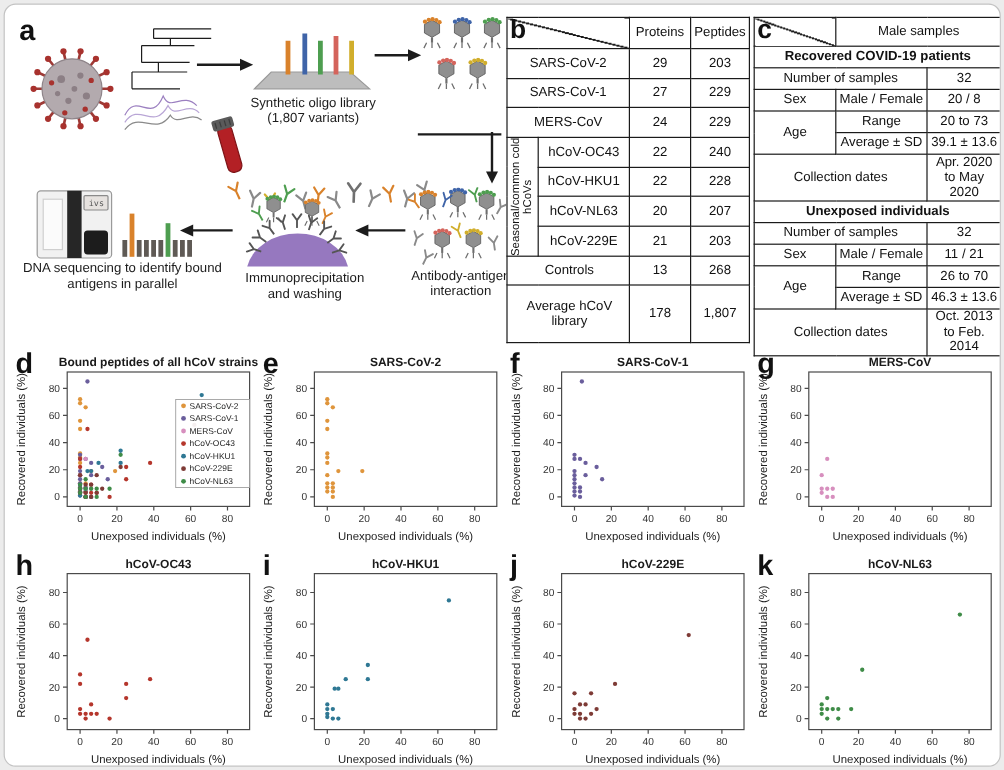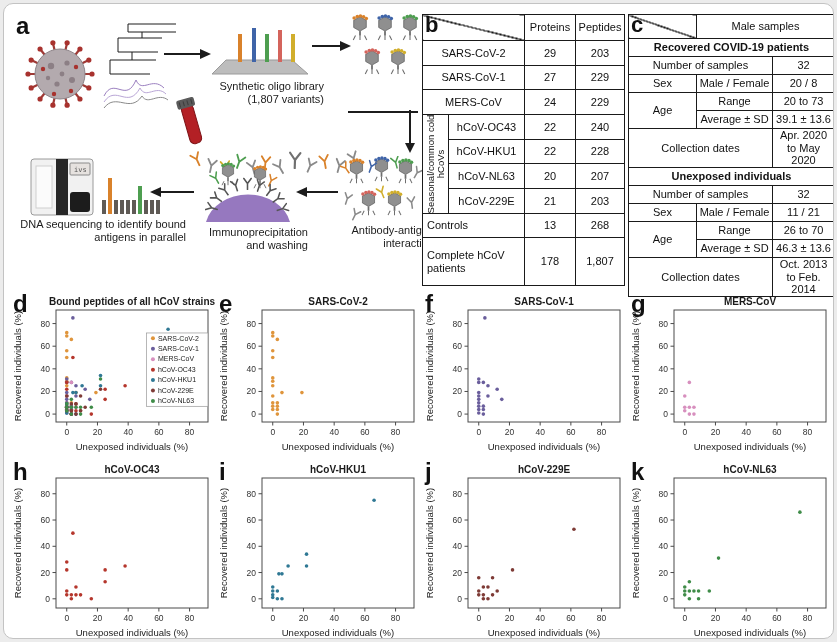--- a/index.html
+++ b/index.html
@@ -2,26 +2,26 @@
 <html><head>
 <meta charset="utf-8">
 <style>
   *{margin:0;padding:0;box-sizing:border-box}
   html,body{width:837px;height:642px}
   body{position:relative;font-family:"Liberation Sans",sans-serif;background:#ececec;color:#111}
   .card{position:absolute;left:3px;top:3px;width:831px;height:636px;background:#fff;
         border:1px solid #c3c3c3;border-radius:10px;overflow:hidden}
   .abs{position:absolute}
   .panel-letter{font-size:24px;font-weight:bold;color:#111;line-height:1}
-  .caption{font-size:11px;line-height:1.18;text-align:right;color:#1c1c1c}
+  .caption{font-size:11px;line-height:1.18;text-align:center;color:#1c1c1c}
   
   table{border-collapse:collapse;table-layout:fixed;background:#fff}
   td{border:1px solid #1a1a1a;font-size:11px;text-align:center;vertical-align:middle;
      padding:0 2px;color:#111;overflow:hidden;line-height:1.15}
-  td.left{text-align:left;padding-left:4px}
+  td.left{text-align:center;padding-left:4px}
   td.bold{font-weight:bold}
   td.diag{position:relative;background:
      linear-gradient(to right top,#fff calc(50% - 0.7px),#1a1a1a calc(50% - 0.7px),
      #1a1a1a calc(50% + 0.7px),#fff calc(50% + 0.7px))}
   .diag-letter{position:absolute;left:2px;top:-3px;font-size:22px;font-weight:bold}
   .vcell{position:relative}
   .vtext{position:absolute;left:50%;top:50%;width:102px;
          transform:translate(-50%,-50%) rotate(-90deg);
          font-size:9.5px;line-height:1.1;text-align:center}
   .chart-cell{position:absolute}
@@ -306,21 +306,21 @@
             <td>hCoV-229E</td>
             <td>21</td>
             <td>203</td>
           </tr>
       <tr>
             <td class="left" colspan="2">Controls</td>
             <td>13</td>
             <td>268</td>
           </tr>
       <tr>
-            <td class="left" colspan="2">Complete hCoV patients</td>
+            <td class="left" colspan="2">Average hCoV library</td>
             <td>178</td>
             <td>1,807</td>
           </tr>
     </tbody>
       </table>
   </div>
 
   <div class="abs" style="left:622px;top:6px;width:210px;height:278px">
     <table class="abs" style="left:2px;top:4px;width:206px;height:272px">
       <colgroup>

